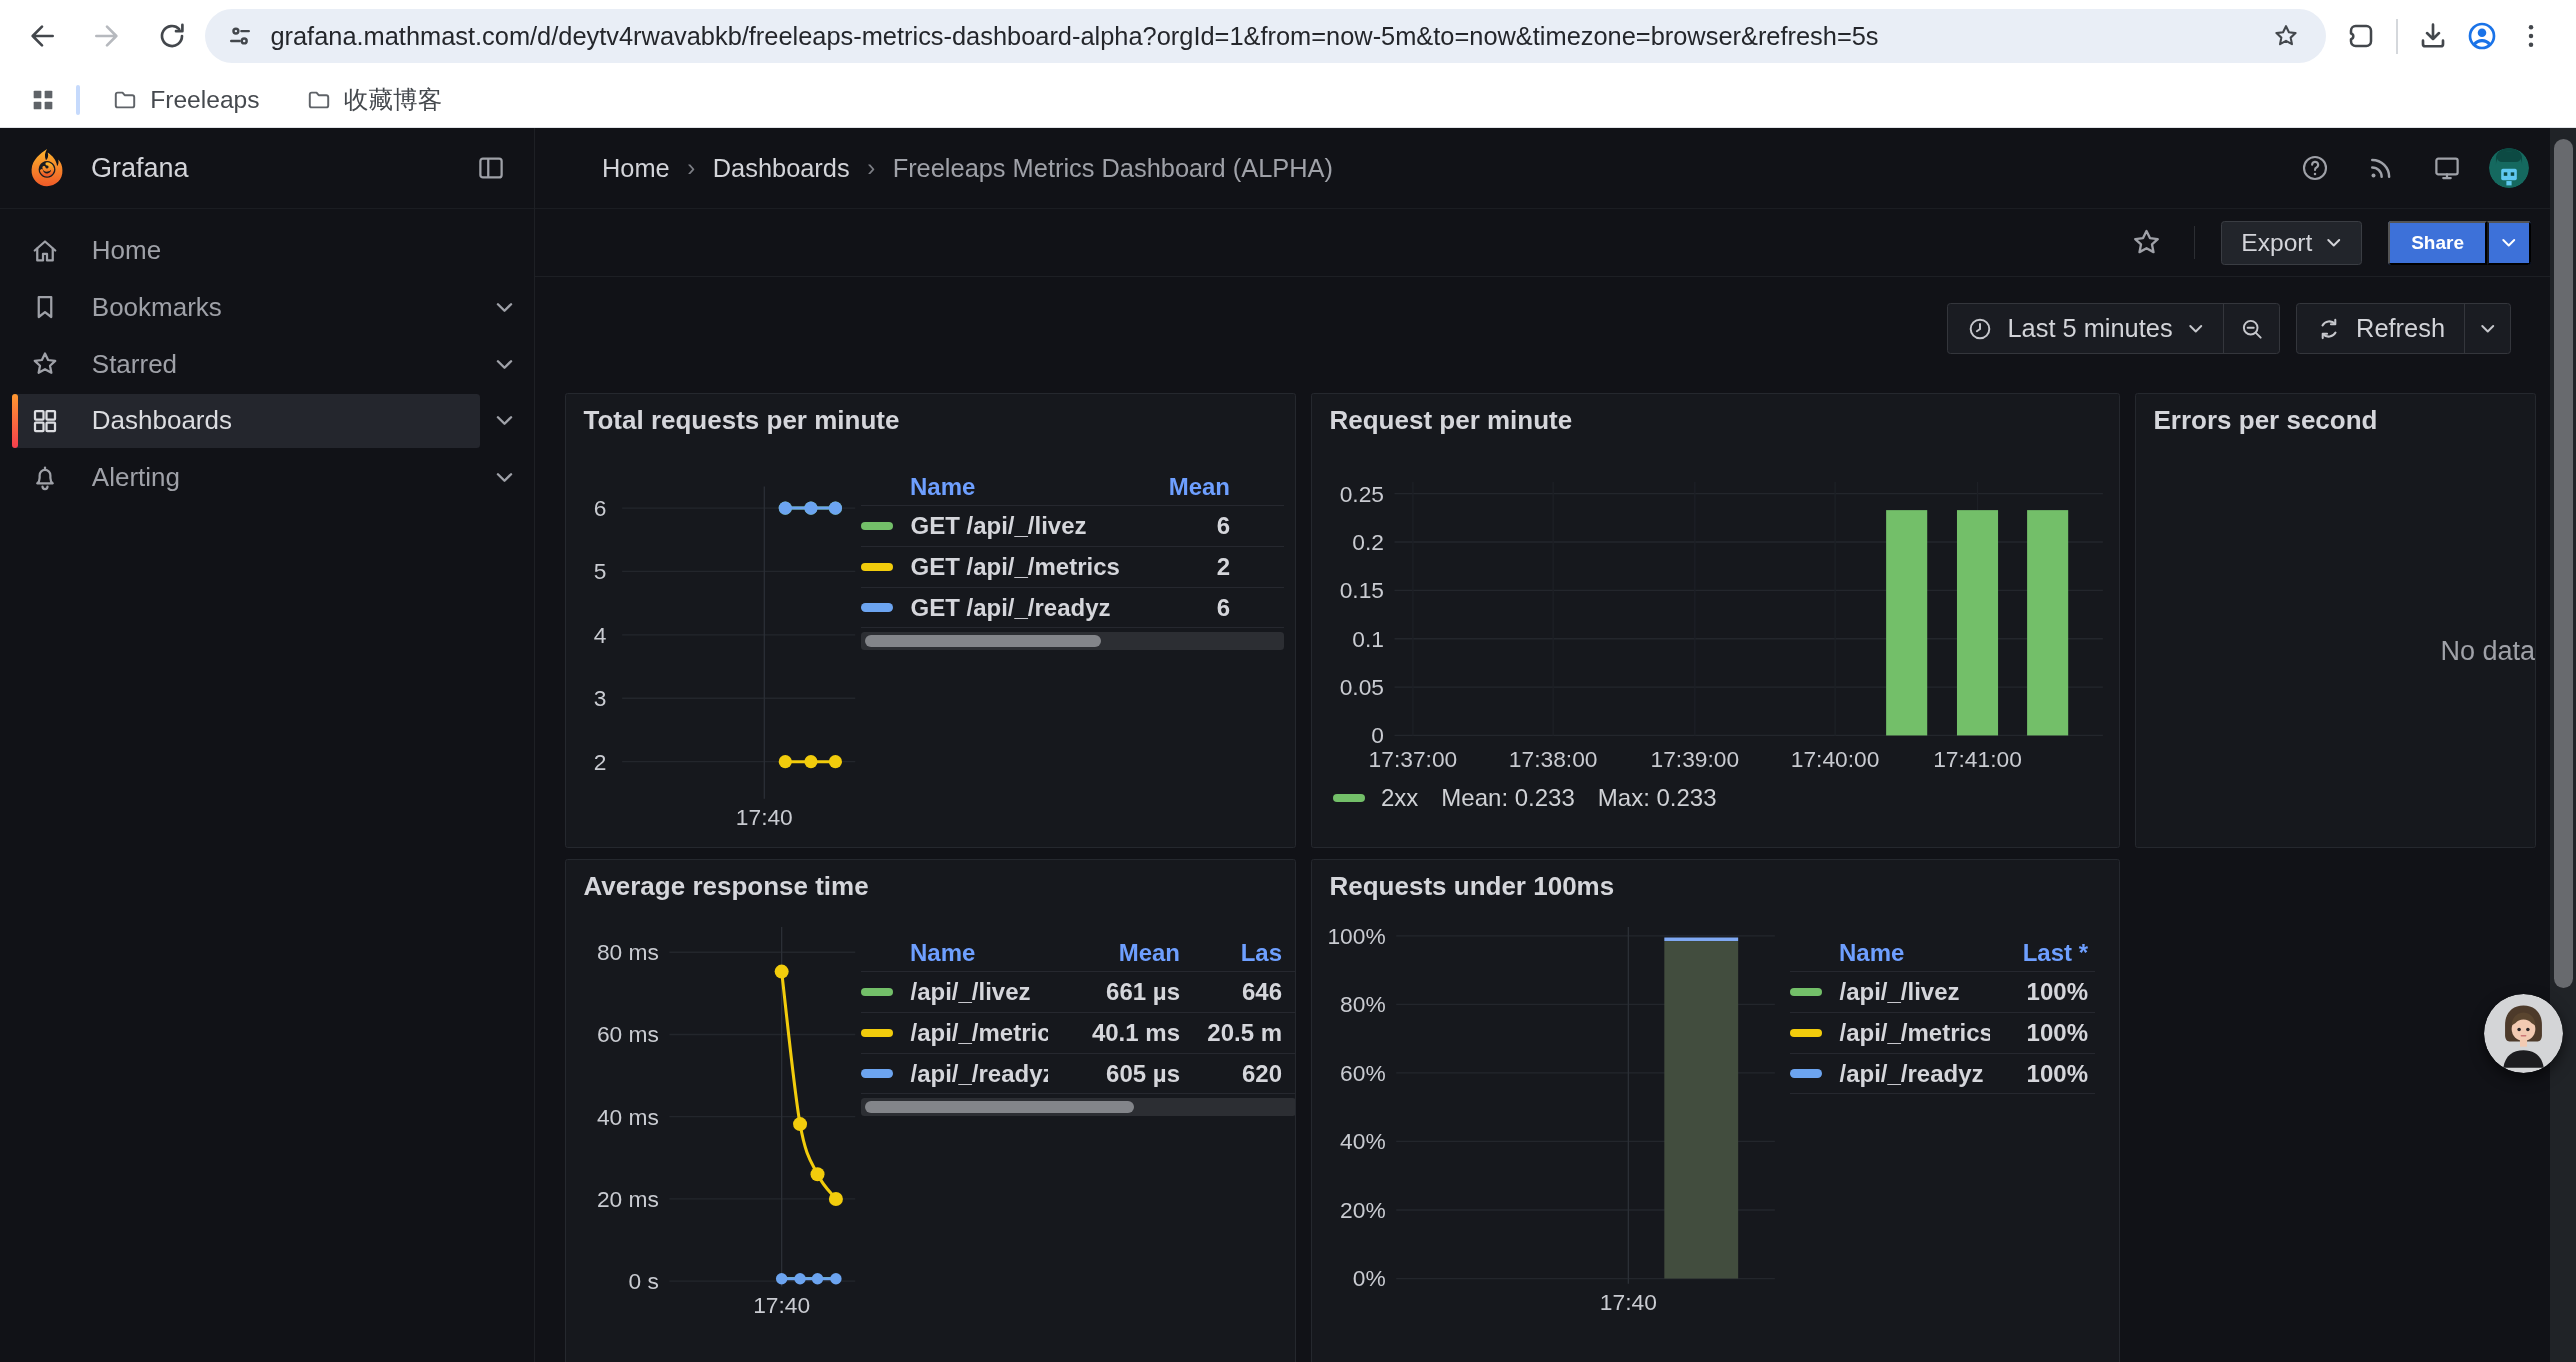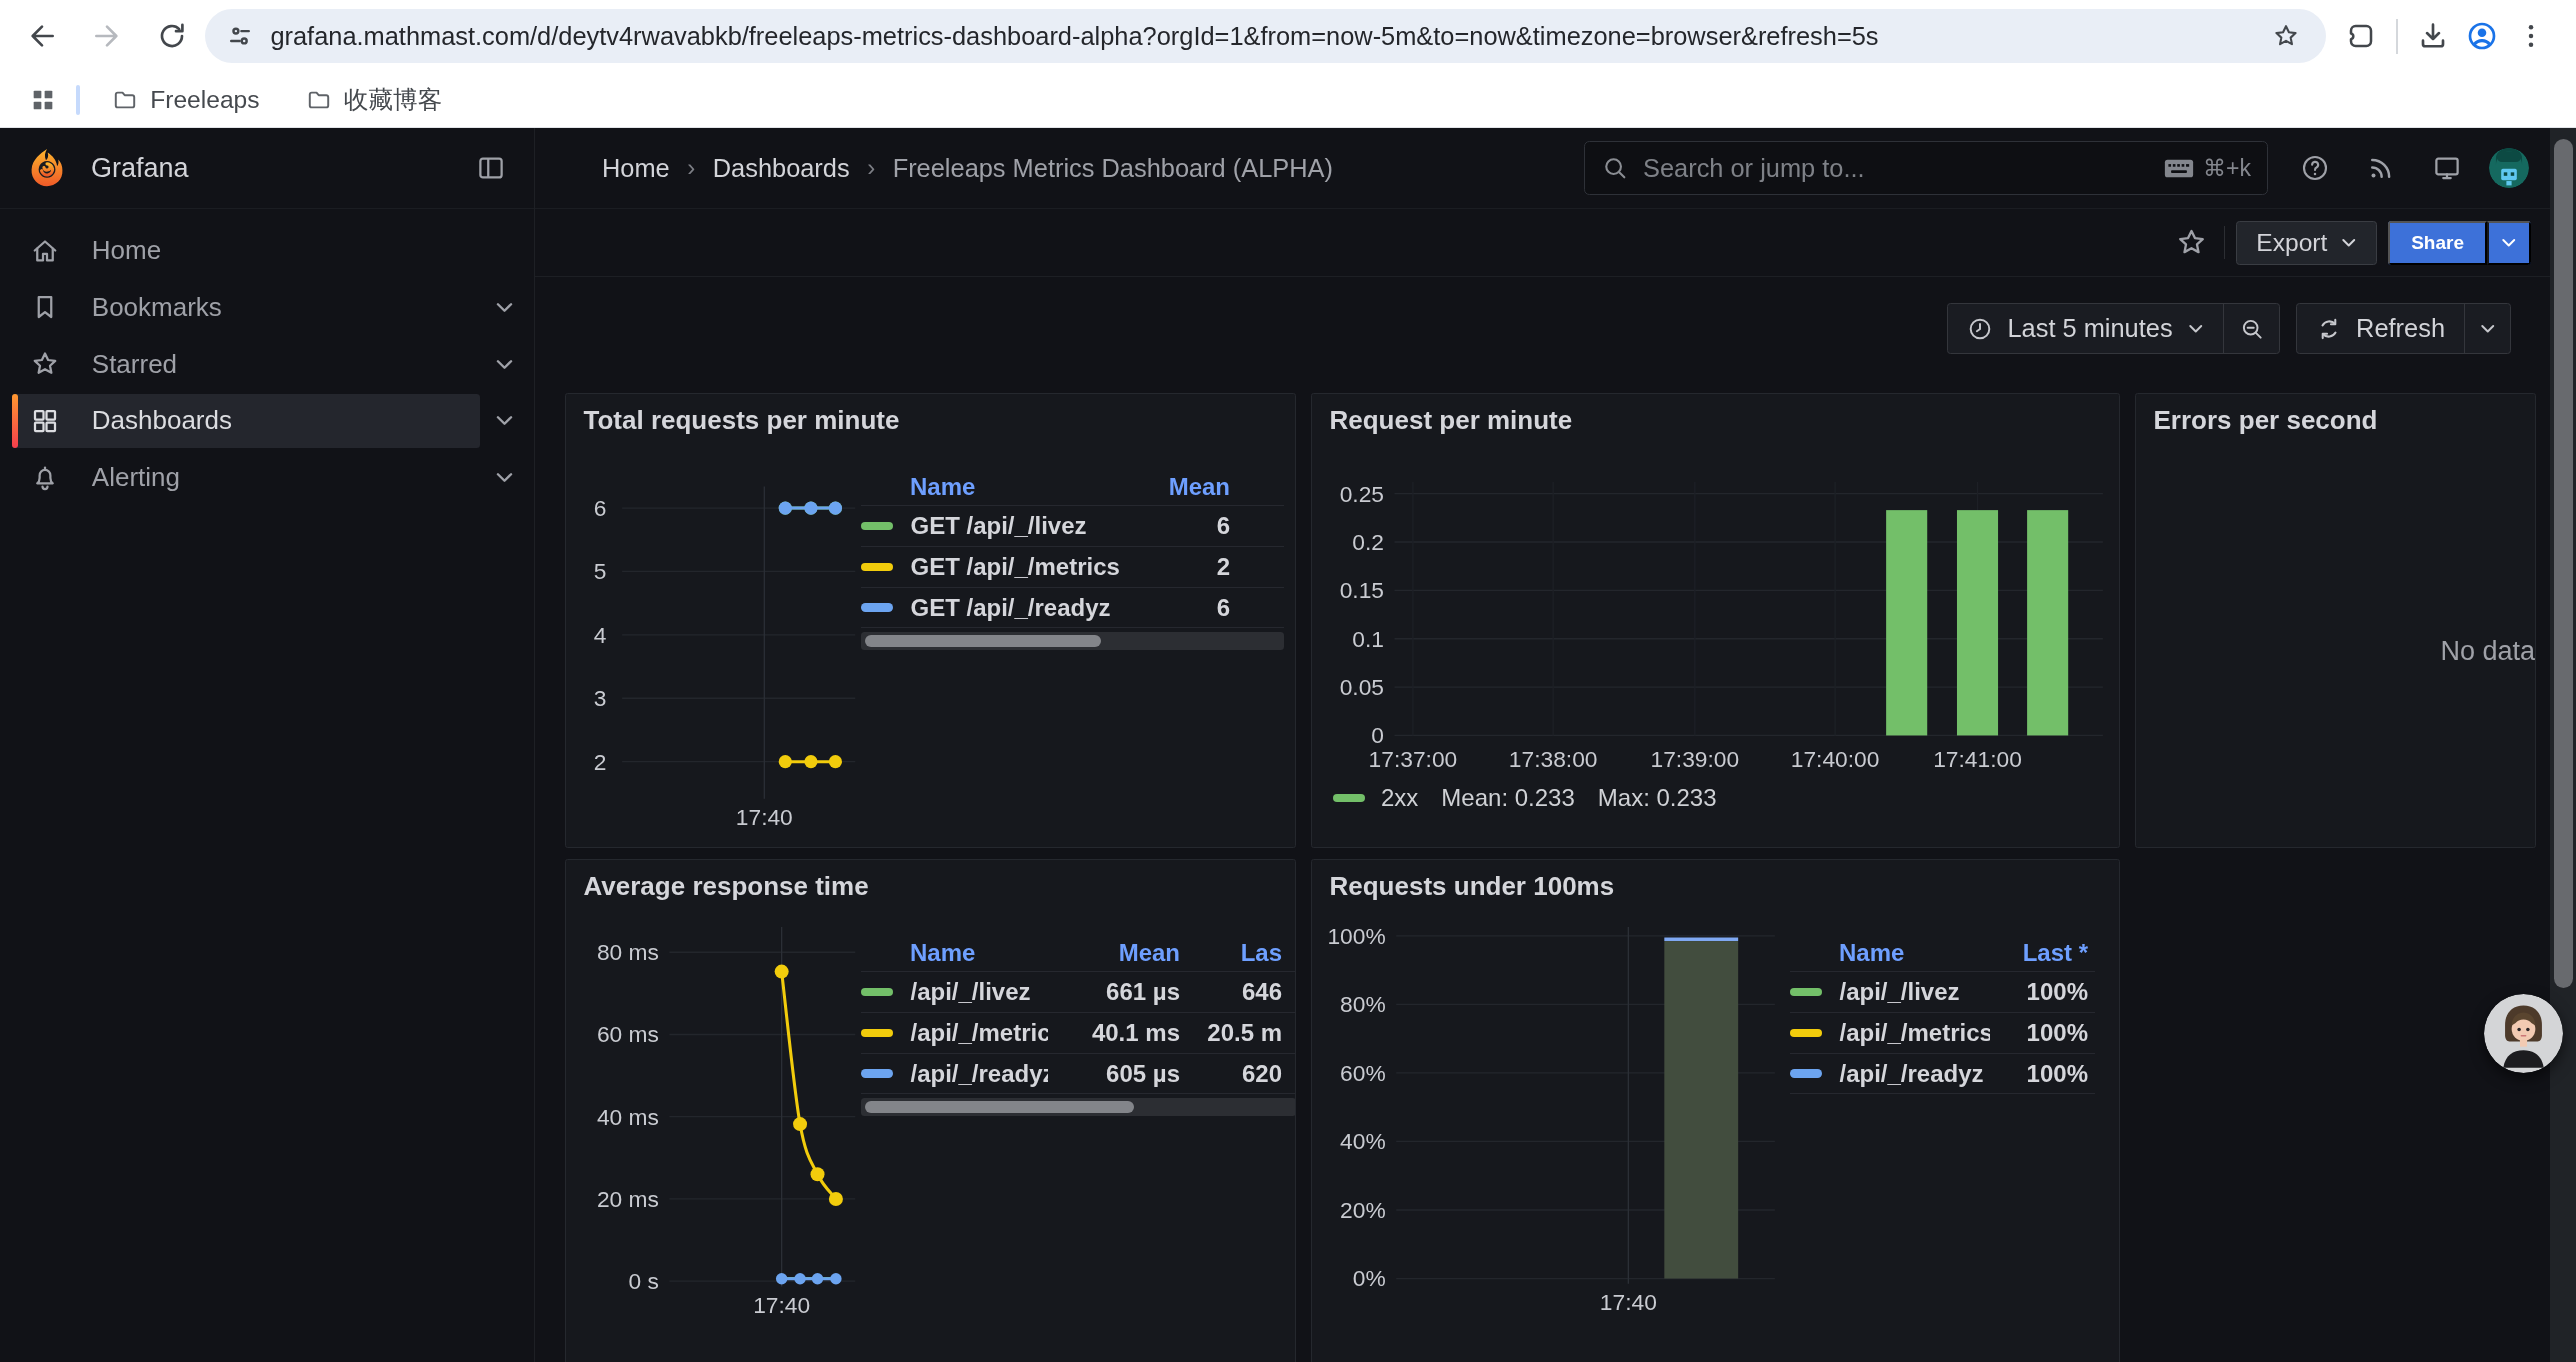--- a/index.html
+++ b/index.html
@@ -54,21 +54,21 @@
   .crumb-sep { color:#7c7e85; font-size:24px; }
   .searchbox { width:684px; height:54px; flex:0 0 auto; background:#0e0f13; border:0.9px solid #2e3138; border-radius:5.3px; display:flex; align-items:center; padding:0 16px; gap:14px; color:#7e8187; font-size:25.4px; }
   .searchbox .mag { width:28px; height:28px; color:#8a8d93; flex:0 0 auto; }
   .search-ph { flex:1; min-width:0; white-space:nowrap; overflow:hidden; }
   .search-kbd { display:flex; align-items:center; gap:8.8px; font-size:23px; color:#83868d; flex:0 0 auto; }
   .nav-icons { display:flex; align-items:center; gap:19px; flex:0 0 auto; }
   .nav-icon { width:47px; height:47px; display:flex; align-items:center; justify-content:center; color:#9fa1a8; }
   .nav-icon svg { width:30px; height:30px; }
   .avatar-sm { width:40px; height:40px; border-radius:50%; overflow:hidden; flex:0 0 auto; }
 
-  .actions-row { height:68px; display:flex; align-items:center; justify-content:flex-end; gap:11px; padding-right:19px; border-bottom:0.9px solid #1d1f24; }
+  .actions-row { height:68px; display:flex; align-items:center; justify-content:flex-end; gap:26px; padding-right:19px; border-bottom:0.9px solid #1d1f24; }
   .star-btn { width:44px; height:44px; display:flex; align-items:center; justify-content:center; color:#9fa1a8; }
   .star-btn svg { width:33px; height:33px; }
   .vsep { width:0.9px; height:33px; background:#2c2e33; }
   .btn-secondary { height:44px; display:flex; align-items:center; gap:12.3px; padding:0 19px; background:#22252b; border:0.9px solid #3a3d43; border-radius:3.5px; color:#d3d4d9; font-size:24.6px; }
   .btn-secondary svg, .seg-chev svg { width:17.5px; height:17.5px; }
   .share-group { display:flex; border-radius:3.5px; overflow:hidden; }
   .btn-primary { height:44px; display:flex; align-items:center; padding:0 21px; background:#3D71D9; color:#ffffff; font-size:19px; font-weight:bold; }
   .btn-primary-chev { width:44px; height:44px; display:flex; align-items:center; justify-content:center; background:#3D71D9; color:#fff; border-left:2.6px solid #15171c; }
 
   .toolbar-row { height:101px; display:flex; justify-content:flex-end; align-items:flex-start; gap:16px; padding:26px 39px 0 0; }
@@ -314,41 +314,20 @@
     <div class="main">
 
       <div class="top-nav">
         <div class="breadcrumb" id="breadcrumb">
             <span class="crumb">Home</span>
             <span class="crumb-sep">›</span>
             <span class="crumb">Dashboards</span>
             <span class="crumb-sep">›</span>
             <span class="crumb muted">Freeleaps Metrics Dashboard (ALPHA)</span>
           </div>
-        <div class="searchbox">
-          <svg class="mag" viewBox="0 0 24 24" fill="none" stroke="currentColor" stroke-width="1.8" stroke-linecap="round">
-              <circle cx="10.8" cy="10.8" r="6.3"></circle>
-              <path d="M15.6 15.6 20 20"></path>
-            </svg>
-          <span class="search-ph">Search or jump to...</span>
-          <span class="search-kbd">
-            <svg width="30" height="23" viewBox="0 0 34 26" fill="currentColor">
-                <rect x="1" y="3" width="32" height="20" rx="3"></rect>
-                <g fill="#0e0f13">
-                  <rect x="5" y="8" width="3" height="3"></rect>
-                  <rect x="10" y="8" width="3" height="3"></rect>
-                  <rect x="15" y="8" width="3" height="3"></rect>
-                  <rect x="20" y="8" width="3" height="3"></rect>
-                  <rect x="25" y="8" width="3.5" height="3"></rect>
-                  <rect x="8" y="15" width="18" height="3" rx="1"></rect>
-                </g>
-              </svg>
-            <span>⌘+k</span>
-          </span>
-        </div>
         <div class="nav-icons">
           <span class="nav-icon">
             <svg viewBox="0 0 24 24" fill="none" stroke="currentColor" stroke-width="1.7" stroke-linecap="round">
                 <circle cx="12" cy="12" r="8.8"></circle>
                 <path d="M9.7 9.4a2.4 2.4 0 1 1 3.5 2.2c-.8.4-1.2 1-1.2 1.9"></path>
                 <circle cx="12" cy="16.8" r="1" fill="currentColor" stroke="none"></circle>
               </svg>
           </span>
           <span class="nav-icon">
             <svg viewBox="0 0 24 24" fill="none" stroke="currentColor" stroke-width="2" stroke-linecap="round">

